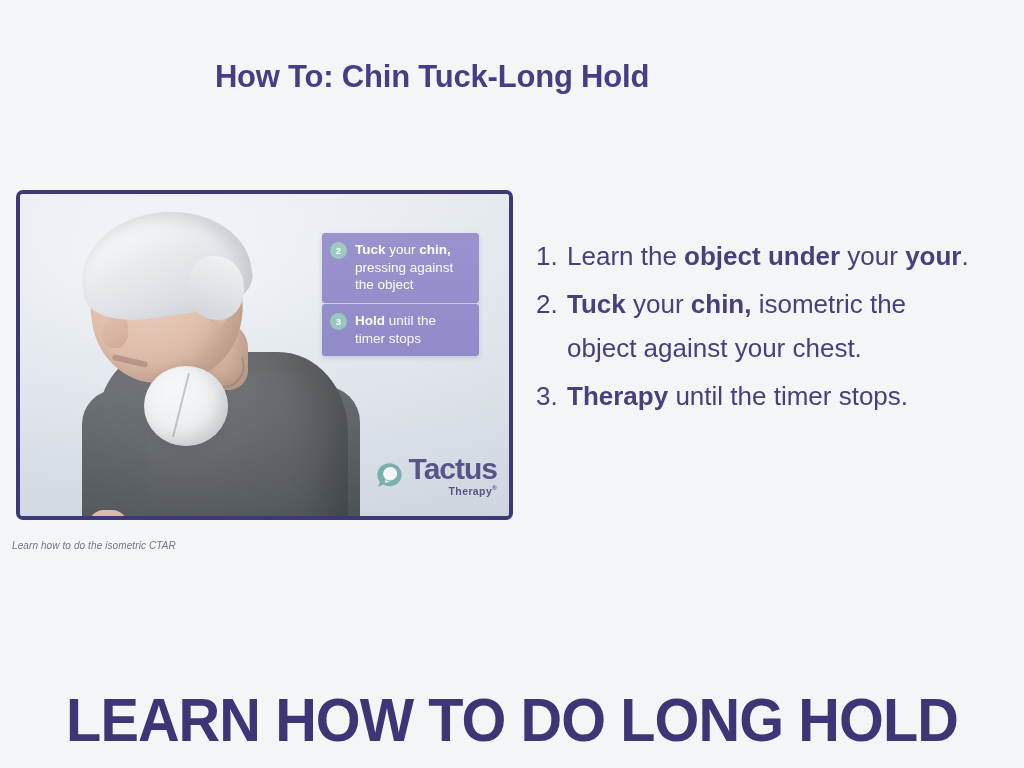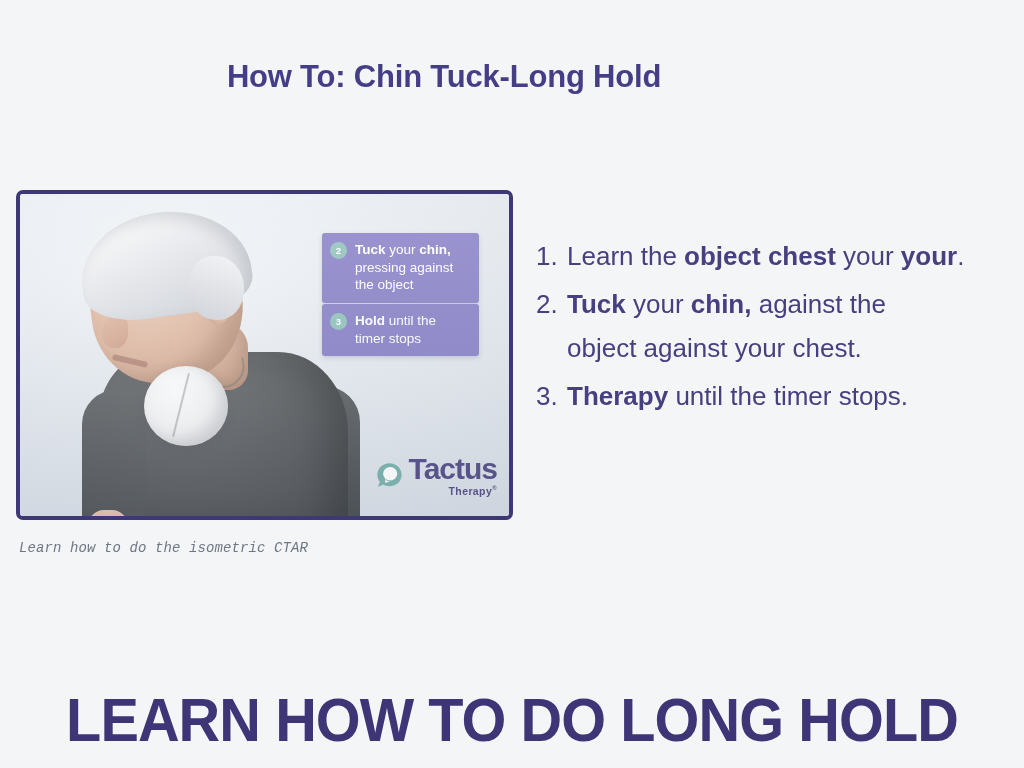--- a/index.html
+++ b/index.html
@@ -13,21 +13,21 @@
     background: #f4f5f7;
     font-family: "Liberation Sans", sans-serif;
     overflow: hidden;
     position: relative;
   }
 
   
   .page-title {
     position: absolute;
     top: 38px;
-    left: 12px;
+    left: 0;
     width: 864px;
     text-align: center;
     font-size: 31px;
     font-weight: 700;
     letter-spacing: -0.2px;
     color: #453e87;
   }
 
   
   .video-card {
@@ -276,27 +276,26 @@
     letter-spacing: 0.4px;
     line-height: 12px;
     color: #3f3877;
     margin-top: -1px;
   }
   .logo-tm { font-size: 6px; vertical-align: super; }
 
   
   .video-caption {
     position: absolute;
-    left: 19px;
+    left: 12px;
     top: 540px;
-    font-size: 14px;
+    font-size: 10px;
     font-style: italic;
     color: #6f7785;
     letter-spacing: 0.1px;
-    font-family: Liberation Mono, monospace;
   }
 
   
   .steps {
     position: absolute;
     left: 536px;
     top: 234px;
     width: 520px;
     margin: 0;
     padding: 0;
@@ -388,25 +387,25 @@
       </div>
     </div>
 
   </div>
 </div>
 
 <div class="video-caption">Learn how to do the isometric CTAR</div>
 
 <ol class="steps">
   <li>
-    <span class="num">1.</span><span>Learn the </span><b>object chest</b><span> your </span><b>your</b><span>.</span>
+    <span class="num">1.</span><span>Learn the </span><b>object under</b><span> your </span><b>your</b><span>.</span>
   </li>
   <li class="step-2">
     <span class="num">2.</span>
-      <span class="wrap2"><b>Tuck</b><span> your </span><b>chin,</b><span> against the</span></span>
+      <span class="wrap2"><b>Tuck</b><span> your </span><b>chin,</b><span> isometric the</span></span>
       <span class="wrap2">object against your chest.</span>
   </li>
   <li>
     <span class="num">3.</span><b>Therapy</b><span> until the timer stops.</span>
   </li>
 </ol>
 
 <div class="banner">LEARN HOW TO DO LONG HOLD</div>
 
 </body></html>

